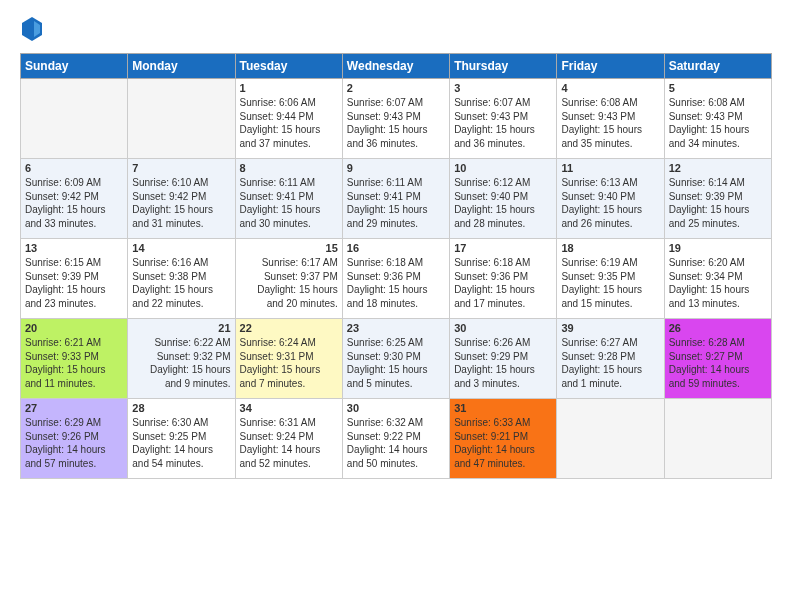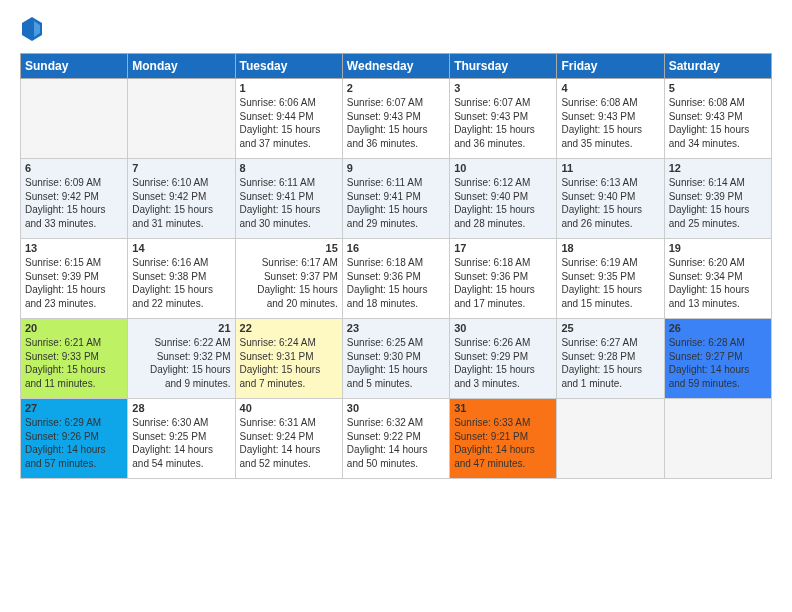--- a/index.html
+++ b/index.html
@@ -236,39 +236,39 @@
           </td>
           <td style="background: rgb(238, 243, 250);">
             <span class="day-num">23</span>
             <div class="cell-text">Sunrise: 6:25 AM<br>Sunset: 9:30 PM<br>Daylight: 15 hours<br>and 5 minutes.</div>
           </td>
           <td style="background: rgb(238, 243, 250);">
             <span class="day-num">30</span>
             <div class="cell-text">Sunrise: 6:26 AM<br>Sunset: 9:29 PM<br>Daylight: 15 hours<br>and 3 minutes.</div>
           </td>
           <td style="background: rgb(238, 243, 250);">
-            <span class="day-num">25</span>
+            <span class="day-num">39</span>
             <div class="cell-text">Sunrise: 6:27 AM<br>Sunset: 9:28 PM<br>Daylight: 15 hours<br>and 1 minute.</div>
           </td>
-          <td style="background: #3b82f6;">
+          <td style="background: #d946ef;">
             <span class="day-num">26</span>
             <div class="cell-text">Sunrise: 6:28 AM<br>Sunset: 9:27 PM<br>Daylight: 14 hours<br>and 59 minutes.</div>
           </td>
         </tr>
         <tr>
-          <td style="background: #0ea5e9;">
+          <td style="background: #c4b5fd;">
             <span class="day-num">27</span>
             <div class="cell-text">Sunrise: 6:29 AM<br>Sunset: 9:26 PM<br>Daylight: 14 hours<br>and 57 minutes.</div>
           </td>
           <td style="background: rgb(255, 255, 255);">
             <span class="day-num">28</span>
             <div class="cell-text">Sunrise: 6:30 AM<br>Sunset: 9:25 PM<br>Daylight: 14 hours<br>and 54 minutes.</div>
           </td>
           <td style="background: rgb(255, 255, 255);">
-            <span class="day-num">40</span>
+            <span class="day-num">34</span>
             <div class="cell-text">Sunrise: 6:31 AM<br>Sunset: 9:24 PM<br>Daylight: 14 hours<br>and 52 minutes.</div>
           </td>
           <td style="background: rgb(255, 255, 255);">
             <span class="day-num">30</span>
             <div class="cell-text">Sunrise: 6:32 AM<br>Sunset: 9:22 PM<br>Daylight: 14 hours<br>and 50 minutes.</div>
           </td>
           <td style="background: #f97316;">
             <span class="day-num">31</span>
             <div class="cell-text">Sunrise: 6:33 AM<br>Sunset: 9:21 PM<br>Daylight: 14 hours<br>and 47 minutes.</div>
           </td>

